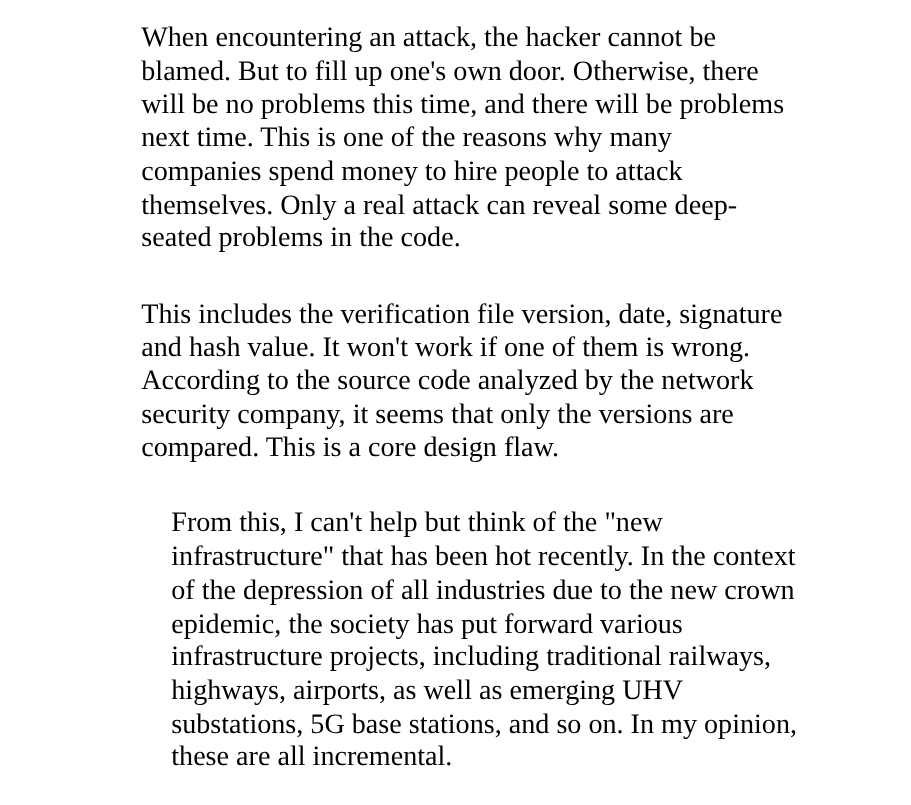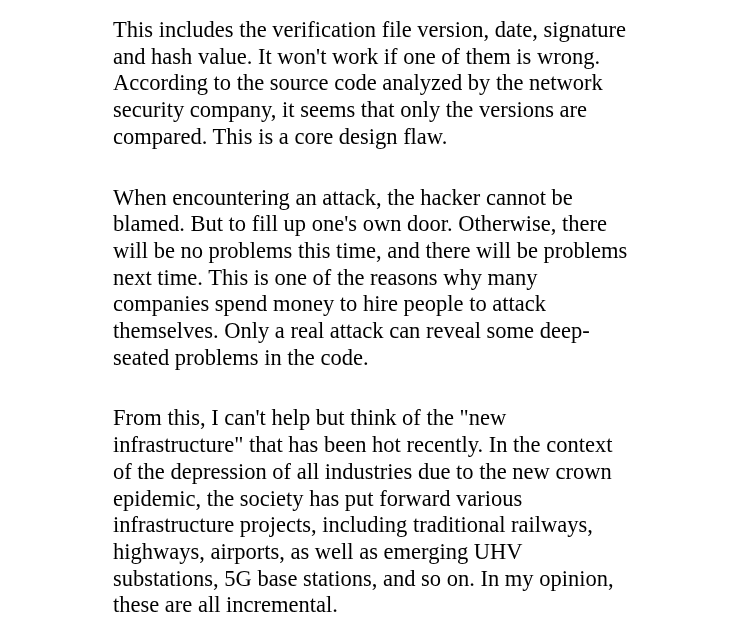--- a/index.html
+++ b/index.html
@@ -22,38 +22,39 @@
   .para {
     margin: 0 0 34px 0;
     font-size: 22.5px;
     line-height: 26.7px;
     white-space: pre-line;      
     letter-spacing: 0;
     word-spacing: 0;
   }
   .para:last-child {
     margin-bottom: 0;
+    margin-left: 24px;
   }
 </style>
 </head>
 <body>
 
 <main class="doc">
-  <p class="para">This includes the verification file version, date, signature
-and hash value. It won't work if one of them is wrong.
-According to the source code analyzed by the network
-security company, it seems that only the versions are
-compared. This is a core design flaw.</p>
   <p class="para">When encountering an attack, the hacker cannot be
 blamed. But to fill up one's own door. Otherwise, there
 will be no problems this time, and there will be problems
 next time. This is one of the reasons why many
 companies spend money to hire people to attack
 themselves. Only a real attack can reveal some deep-
 seated problems in the code.</p>
+  <p class="para">This includes the verification file version, date, signature
+and hash value. It won't work if one of them is wrong.
+According to the source code analyzed by the network
+security company, it seems that only the versions are
+compared. This is a core design flaw.</p>
   <p class="para">From this, I can't help but think of the "new
 infrastructure" that has been hot recently. In the context
 of the depression of all industries due to the new crown
 epidemic, the society has put forward various
 infrastructure projects, including traditional railways,
 highways, airports, as well as emerging UHV
 substations, 5G base stations, and so on. In my opinion,
 these are all incremental.</p>
 </main>
 

